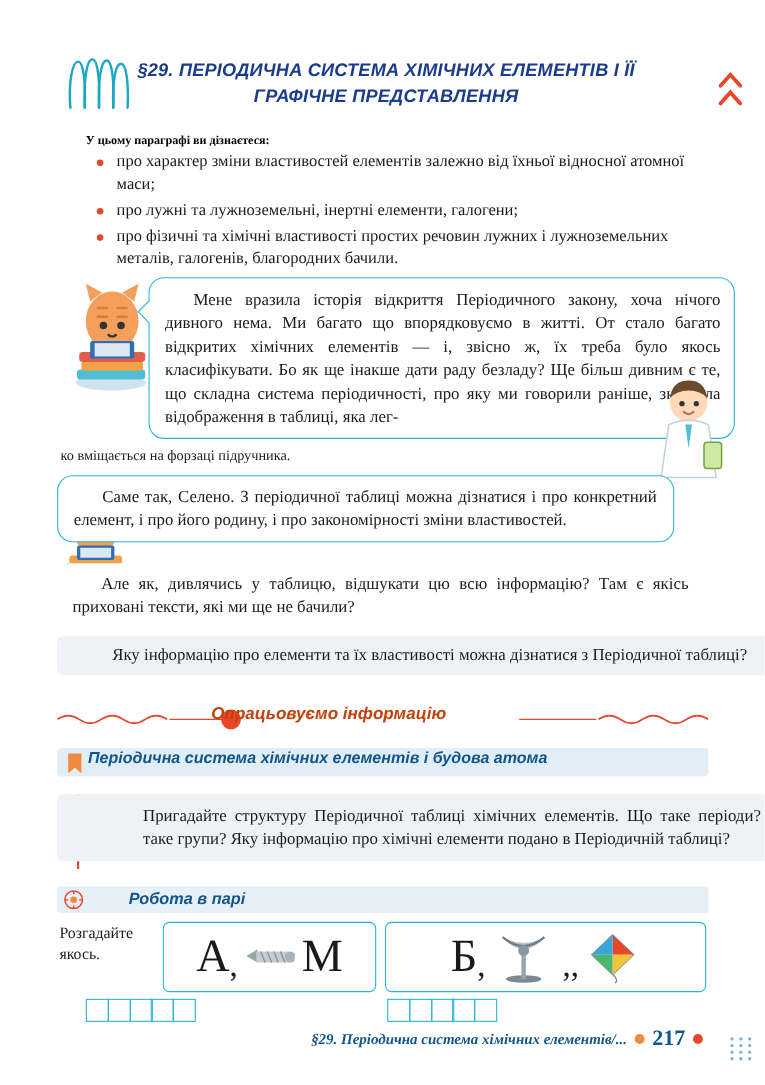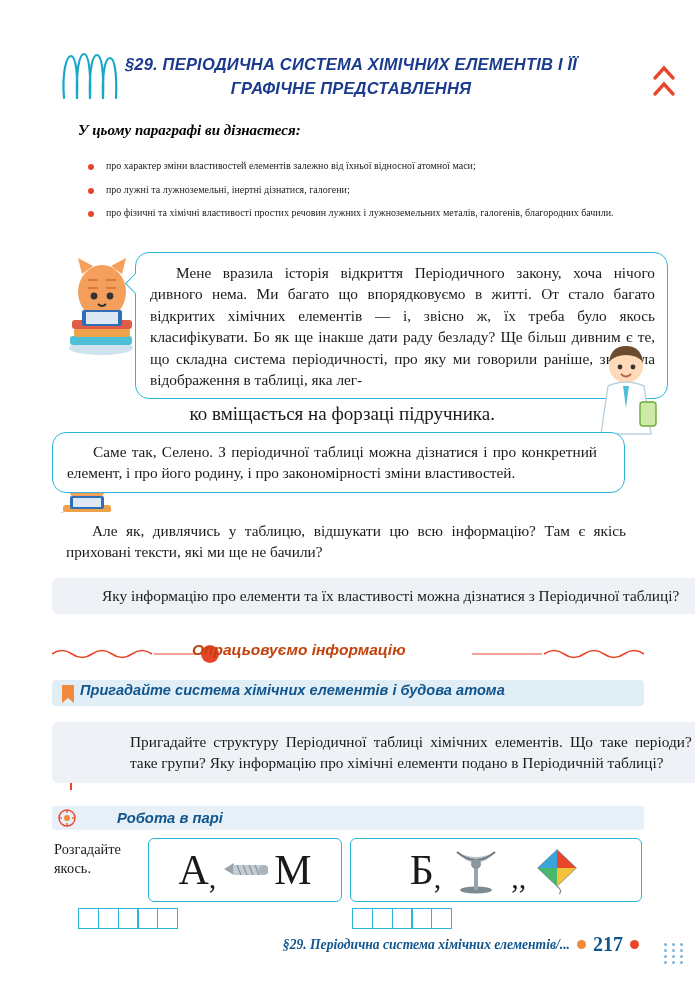--- a/index.html
+++ b/index.html
@@ -31,27 +31,27 @@
   .chevrons{
     position:absolute;right:18px;top:62px;width:26px;height:38px;
   }
 
   
   .intro{
     position:absolute;left:78px;top:122px;width:560px;
   }
   .intro-head{
     font-family:"Liberation Serif", serif;
-    font-weight:bold;font-style:italic;font-size:15px;color:#000;
-    margin-bottom:17px;
+    font-weight:bold;font-size:11px;color:#000;
+    margin-bottom:3px;
   }
   .bullets{list-style:none;margin:0;padding:0;}
   .bullets li{
     position:relative;padding-left:28px;
-    font-size:10px;line-height:20.5px;margin-bottom:3px;
+    font-size:15px;line-height:20.5px;margin-bottom:3px;
   }
   .bullets li:before{
     content:"";position:absolute;left:10px;top:8px;
     width:6px;height:6px;border-radius:50%;background:#e8462b;
   }
 
   
   .bubble{
     position:absolute;
     border:1.6px solid #29b6d8;
@@ -63,24 +63,24 @@
   .bubble p{margin:0;}
   .ind{ text-indent:26px; }
 
   .bubble-1{left:135px;top:252px;width:505px;padding:9px 12px 8px 14px;border-bottom-right-radius:14px;}
   .bubble-1-tail{
     position:absolute;left:128px;top:276px;width:14px;height:14px;
     background:#fff;border-left:1.6px solid #29b6d8;border-bottom:1.6px solid #29b6d8;
     transform:rotate(45deg);
   }
   .overflow-line{
-    position:absolute;left:55px;top:403px;width:440px;font-size:19px;line-height:21.4px;text-align:right;
-  }
-
-  .bubble-2{left:52px;top:432px;width:530px;padding:8px 27px 8px 14px;}
+    position:absolute;left:55px;top:403px;width:440px;font-size:13px;line-height:21.4px;
+  }
+
+  .bubble-2{left:52px;top:432px;width:530px;padding:8px 15px 8px 14px;}
   .bubble-3{left:52px;top:512px;width:560px;padding:8px 12px 8px 14px;border:none;}
 
   
   .q-row{
     position:absolute;left:52px;top:578px;width:590px;
     background:#eef2f6;border-radius:6px;padding:7px 10px 8px 50px;
     font-size:15.3px;line-height:21px;
   }
 
   
@@ -189,21 +189,21 @@
   </svg>
 
   <div class="title-block">
     <h1 class="title">§29. ПЕРІОДИЧНА СИСТЕМА ХІМІЧНИХ ЕЛЕМЕНТІВ І ЇЇ ГРАФІЧНЕ ПРЕДСТАВЛЕННЯ</h1>
   </div>
 
   <div class="intro">
     <div class="intro-head">У цьому параграфі ви дізнаєтеся:</div>
     <ul class="bullets">
       <li>про характер зміни властивостей елементів залежно від їхньої відносної атомної маси;</li>
-      <li>про лужні та лужноземельні, інертні дізнатися, галогени;</li>
+      <li>про лужні та лужноземельні, інертні елементи, галогени;</li>
       <li>про фізичні та хімічні властивості простих речовин лужних і лужноземельних металів, галогенів, благородних бачили.</li>
     </ul>
   </div>
 
   <svg class="art cat1" viewBox="0 0 86 110">
     <ellipse cx="43" cy="98" rx="32" ry="7" fill="#cfe3ef"></ellipse>
     <rect x="12" y="86" width="62" height="9" rx="3" fill="#4fbfd6"></rect>
     <rect x="16" y="78" width="56" height="9" rx="3" fill="#f0a24a"></rect>
     <rect x="14" y="70" width="60" height="9" rx="3" fill="#e25c4a"></rect>
     <ellipse cx="44" cy="42" rx="24" ry="27" fill="#f4a05c"></ellipse>
@@ -280,21 +280,21 @@
     <circle cx="158" cy="14" r="9" fill="#e8462b"></circle>
     <line x1="420" y1="14" x2="490" y2="14" stroke="#e8462b" stroke-width="1.2"></line>
     <path d="M492 14 q10 -7 20 0 q10 7 20 0 q10 -7 20 0 q10 7 20 0 q10 -7 20 0" fill="none" stroke="#e8462b" stroke-width="1.6"></path>
   </svg>
   <div class="banner-text">Опрацьовуємо інформацію</div>
 
   <div class="subhead-wrap"></div>
   <svg class="art" style="left:60px;top:684px;width:16px;height:20px" viewBox="0 0 16 20">
     <path d="M2 1 h12 v18 l-6 -5 l-6 5 Z" fill="#f08a3c"></path>
   </svg>
-  <div class="subhead">Пригадайте система хімічних елементів і будова атома</div>
+  <div class="subhead">Періодична система хімічних елементів і будова атома</div>
 
   <svg class="art bookicon" viewBox="0 0 36 42">
     <path d="M2 12 q8 -6 16 -2 v26 q-8 -4 -16 2 Z" fill="#cfe0ec" stroke="#7fa9c4" stroke-width="1.3"></path>
     <path d="M34 12 q-8 -6 -16 -2 v26 q8 -4 16 2 Z" fill="#eaf2f8" stroke="#7fa9c4" stroke-width="1.3"></path>
   </svg>
   <div class="recall-bar"></div>
   <div class="recall">
     <span>Пригадайте структуру Періодичної таблиці хімічних елементів. Що таке періоди? Що таке групи? Яку інформацію про хімічні елементи подано в Періодичній таблиці?</span>
   </div>
 

